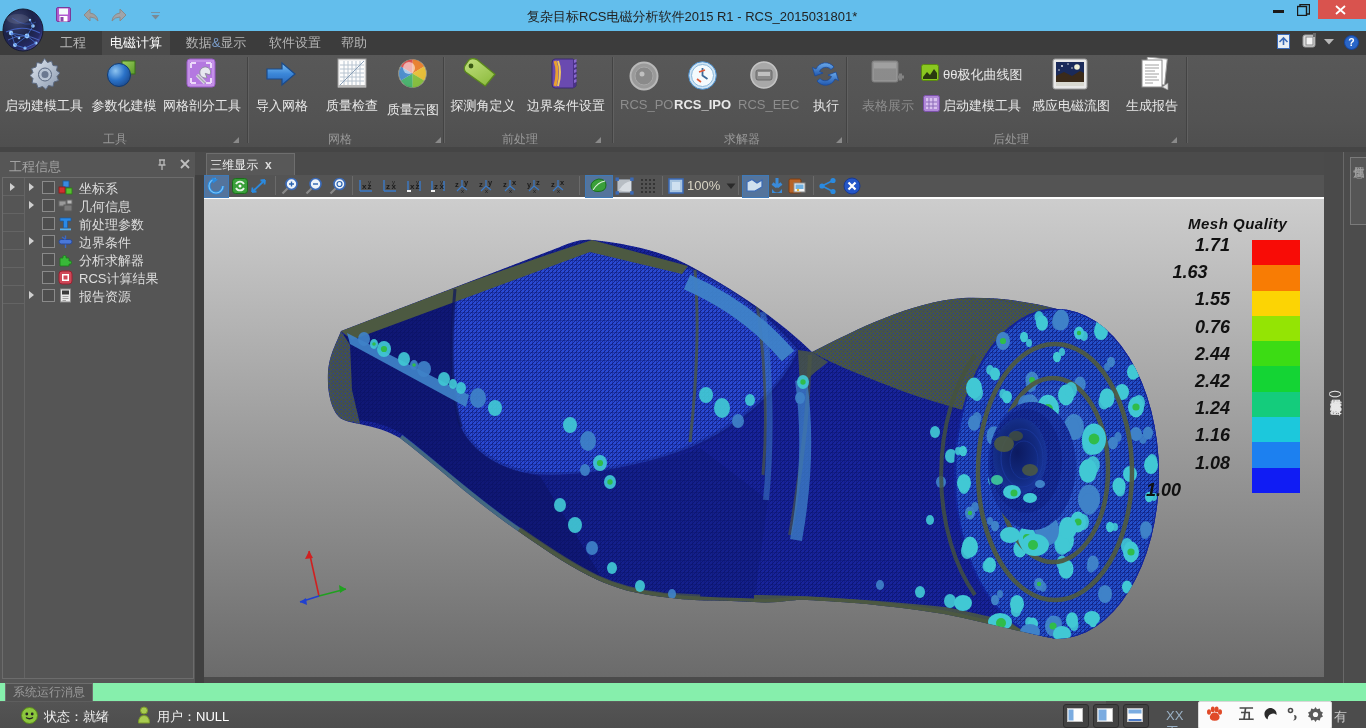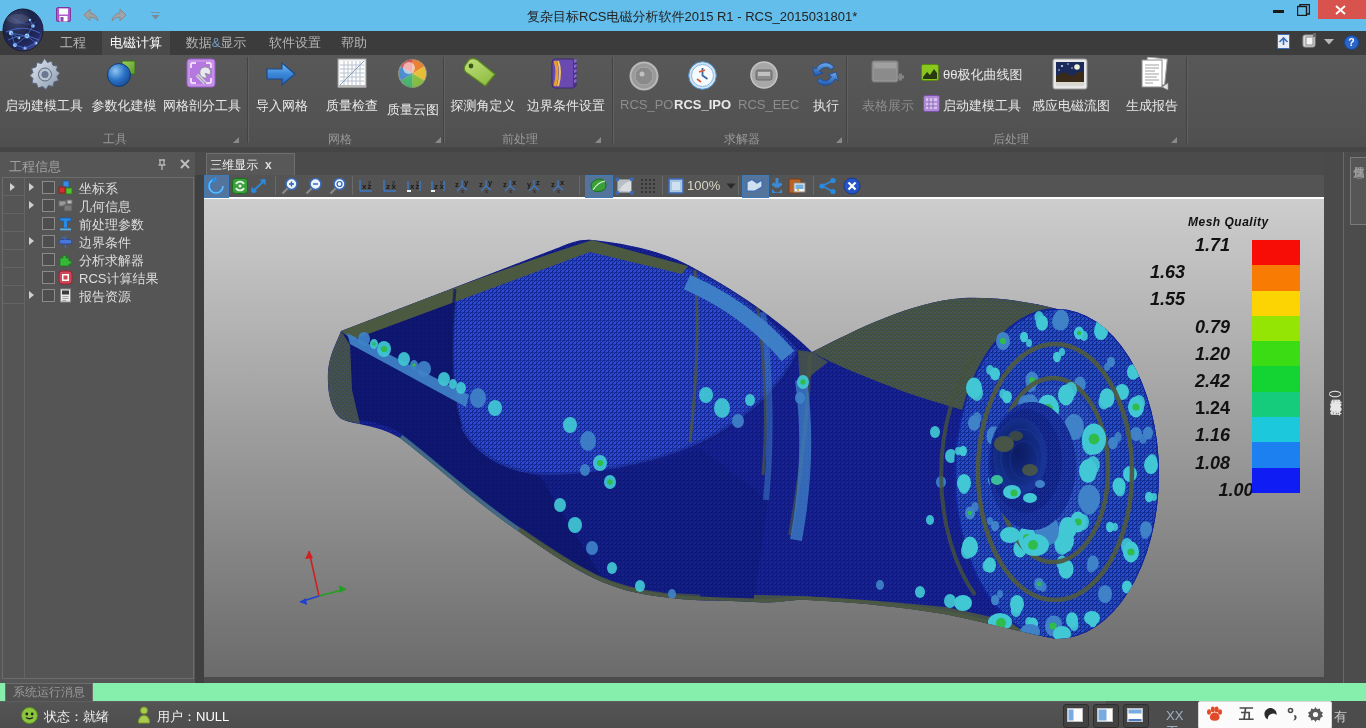--- a/index.html
+++ b/index.html
@@ -790,31 +790,31 @@
           </g>
           <g stroke-width="1.6" fill="none">
             <path d="M319,596 L309,551" stroke="#d02020"></path>
             <path d="M309,551 l-4,8 l8,-1 z" fill="#d02020" stroke="none"></path>
             <path d="M319,596 L346,589" stroke="#20a020"></path>
             <path d="M346,589 l-7,-4 l1,8 z" fill="#20a020" stroke="none"></path>
             <path d="M319,596 L300,602" stroke="#2040d0"></path>
             <path d="M300,602 l7,3 l-1,-7 z" fill="#2040d0" stroke="none"></path>
           </g>
         </svg>
-        <div class="a" style="left:984px;top:16px;width:160px;font-size:12px;font-weight:bold;font-style:italic;color:#111;letter-spacing:0.5px">Mesh Quality</div>
+        <div class="a" style="left:984px;top:16px;width:160px;font-size:15px;font-weight:bold;font-style:italic;color:#111;letter-spacing:0.5px">Mesh Quality</div>
         <div class="a" style="left:946px;top:36px;width:80px;text-align:right;font-size:18px;font-weight:bold;font-style:italic;color:#111">1.71</div>
-        <div class="a" style="left:946px;top:63px;width:80px;text-align:left;font-size:18px;font-weight:bold;font-style:italic;color:#111">1.63</div>
-        <div class="a" style="left:946px;top:90px;width:80px;font-size:18px;font-weight:bold;font-style:italic;color:#111">1.55</div>
-        <div class="a" style="left:946px;top:118px;width:80px;text-align:right;font-size:18px;font-weight:bold;font-style:italic;color:#111">0.79</div>
-        <div class="a" style="left:946px;top:145px;width:80px;text-align:right;font-size:18px;font-weight:bold;font-style:italic;color:#111">1.20</div>
+        <div class="a" style="left:946px;top:63px;width:80px;text-align:center;font-size:18px;font-weight:bold;font-style:italic;color:#111">1.63</div>
+        <div class="a" style="left:946px;top:90px;width:80px;text-align:right;font-size:18px;font-weight:bold;font-style:italic;color:#111">1.55</div>
+        <div class="a" style="left:946px;top:118px;width:80px;text-align:right;font-size:18px;font-weight:bold;font-style:italic;color:#111">0.76</div>
+        <div class="a" style="left:946px;top:145px;width:80px;text-align:right;font-size:18px;font-weight:bold;font-style:italic;color:#111">2.44</div>
         <div class="a" style="left:946px;top:172px;width:80px;text-align:right;font-size:18px;font-weight:bold;font-style:italic;color:#111">2.42</div>
-        <div class="a" style="left:946px;top:199px;width:80px;text-align:right;font-size:18px;font-weight:bold;color:#111">1.24</div>
+        <div class="a" style="left:946px;top:199px;width:80px;text-align:right;font-size:18px;font-weight:bold;font-style:italic;color:#111">1.24</div>
         <div class="a" style="left:946px;top:226px;width:80px;text-align:right;font-size:18px;font-weight:bold;font-style:italic;color:#111">1.16</div>
         <div class="a" style="left:946px;top:254px;width:80px;text-align:right;font-size:18px;font-weight:bold;font-style:italic;color:#111">1.08</div>
-        <div class="a" style="left:992px;top:281px;width:80px;text-align:center;font-size:18px;font-weight:bold;font-style:italic;color:#111">1.00</div>
+        <div class="a" style="left:942px;top:281px;width:80px;text-align:left;font-size:18px;font-weight:bold;font-style:italic;color:#111">1.00</div>
         <div class="a" style="left:1048px;top:41px;width:48px;height:253px">
           <div style="height:25.3px;background:#f80c06"></div>
           <div style="height:25.3px;background:#f87c04"></div>
           <div style="height:25.3px;background:#fcd404"></div>
           <div style="height:25.3px;background:#94e404"></div>
           <div style="height:25.3px;background:#3cdc14"></div>
           <div style="height:25.3px;background:#14d434"></div>
           <div style="height:25.3px;background:#14cc7c"></div>
           <div style="height:25.3px;background:#1cc8dc"></div>
           <div style="height:25.3px;background:#1c80f0"></div>

